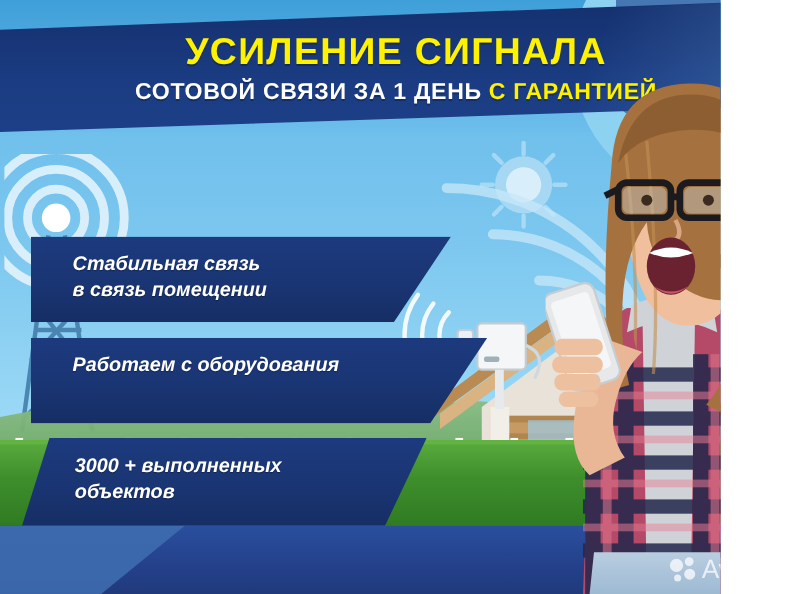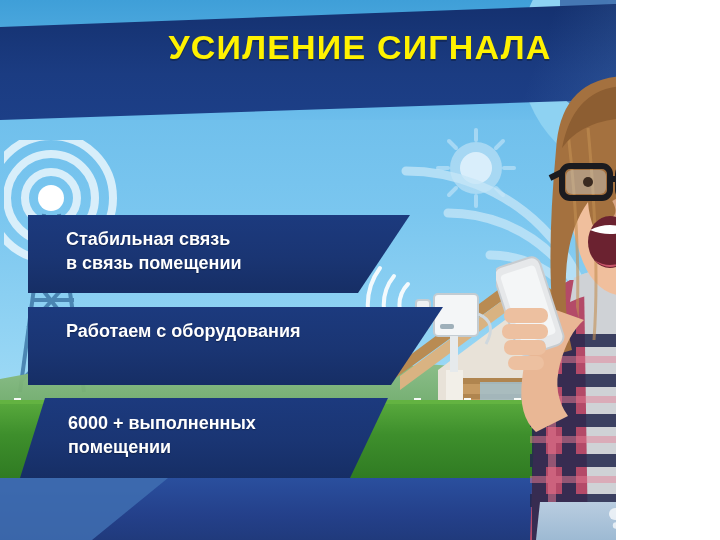--- a/index.html
+++ b/index.html
@@ -9,20 +9,21 @@
   }
   body {
     font-family: "Liberation Sans", sans-serif;
   }
   .ad {
     position: relative;
     width: 616px;
     height: 540px;
     overflow: hidden;
     background: #7fc4ea;
+    padding-left: 39px;
   }
 
   
   .sky {
     position: absolute;
     left: 0; top: 0;
     width: 720px; height: 470px;
     background: linear-gradient(180deg, #63b8e8 0%, #7ac6ef 45%, #9ad8f5 80%, #b6e4f8 100%);
   }
   .sky-deep {
@@ -169,20 +170,21 @@
   
   .banner {
     position: absolute;
     background: linear-gradient(180deg, #1c3a7e 0%, #1a3573 55%, #162e65 100%);
     color: #ffffff;
     font-weight: bold;
     font-size: 18px;
     line-height: 1.32;
     box-sizing: border-box;
     text-shadow: 0 1px 1px rgba(0,0,0,.35);
+    font-style: italic;
   }
   .banner span { display: block; white-space: nowrap; }
   .banner-1 {
     left: 28px; top: 215px;
     width: 382px; height: 78px;
     padding: 13px 0 0 38px;
     clip-path: polygon(0 0, 382px 0, 330px 78px, 0 78px);
   }
   .banner-2 {
     left: 28px; top: 307px;
@@ -376,20 +378,21 @@
   <div class="grass-top"></div>
   <div class="grass"></div>
 
   <div class="footer-band"></div>
   <div class="footer-wedge"></div>
 
   <div class="header-band"></div>
   <div class="header-band-sheen"></div>
   <div class="headline">
     <span class="line1">УСИЛЕНИЕ СИГНАЛА</span>
+    <span class="line2"><span>СОТОВОЙ СВЯЗИ ЗА 1 ДЕНЬ </span><span class="accent">С ГАРАНТИЕЙ</span></span>
   </div>
 
   <svg class="woman" viewBox="0 0 224 468">
     <defs>
       <clipPath id="hairClip">
           <path d="M64 80 q6 -66 66 -68 q62 -2 70 66 q8 98 -6 170 q-10 52 -34 58 q-34 8 -56 -14 q-22 -24 -28 -86 q-8 -66 -12 -126 z"></path>
         </clipPath>
       <linearGradient id="jeans" x1="0" y1="0" x2="0" y2="1">
         <stop offset="0" stop-color="#b9cde0"></stop>
         <stop offset="1" stop-color="#9dbad3"></stop>
@@ -483,22 +486,22 @@
   </svg>
 
   <div class="banner banner-1">
     <span>Стабильная связь</span>
     <span>в связь помещении</span>
   </div>
   <div class="banner banner-2">
     <span>Работаем с оборудования</span>
   </div>
   <div class="banner banner-3">
-    <span>6000 + выполненных</span>
-    <span>помещении</span>
+    <span>3000 + выполненных</span>
+    <span>объектов</span>
   </div>
 
   <div class="avito">
     <svg width="26" height="26" viewBox="0 0 26 26">
       <circle cx="7" cy="9" r="6" fill="#ffffff"></circle>
       <circle cx="18.5" cy="5.5" r="4" fill="#ffffff"></circle>
       <circle cx="19" cy="17" r="5" fill="#ffffff"></circle>
       <circle cx="8" cy="20.5" r="3.2" fill="#ffffff"></circle>
     </svg>
     <span class="avito-text">Avito</span>

